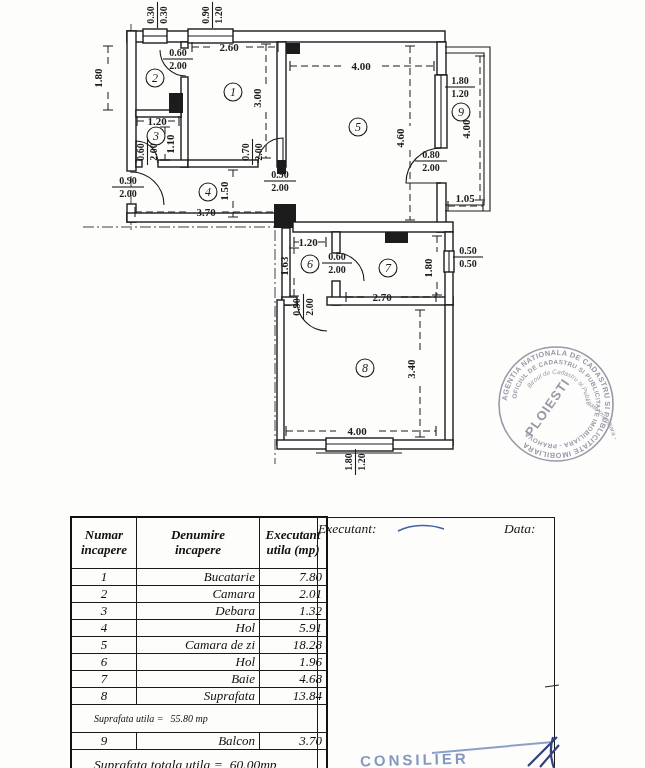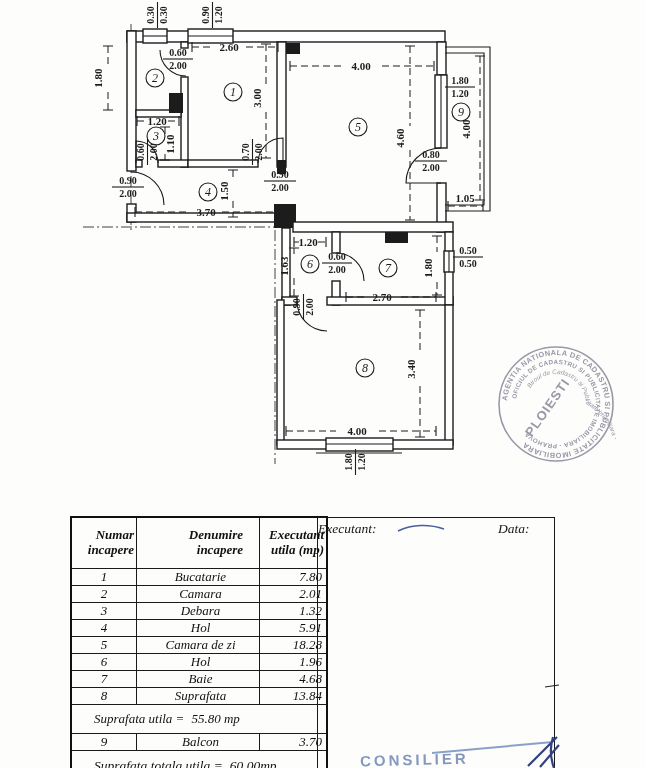--- a/index.html
+++ b/index.html
@@ -20,34 +20,34 @@
   .stamp .ring{font:bold 7.4px "Liberation Sans",sans-serif;letter-spacing:0.4px;}
   .stamp .ring2{font:bold 6.3px "Liberation Sans",sans-serif;letter-spacing:0.3px;}
   .stamp .ring3{font:italic 6.4px "Liberation Sans",sans-serif;}
   .stamp .ctr{font:bold 13px "Liberation Sans",sans-serif;letter-spacing:1px;text-anchor:middle;}
   .title{position:absolute;left:90px;top:493px;font:bold italic 15.5px "Liberation Serif",serif;
          font-style:italic;letter-spacing:0.3px;}
   .ctable{position:absolute;left:70px;top:516px;border-collapse:collapse;
           font:italic 13px "Liberation Serif",serif;color:#111;}
   .ctable th,.ctable td{border:1.5px solid #1a1a1a;}
   .ctable{border:2px solid #111;}
-  .ctable th{font:bold italic 13px "Liberation Serif",serif;text-align:right;
+  .ctable th{font:bold italic 13px "Liberation Serif",serif;text-align:center;
              padding:2px 2px;line-height:1.15;}
   .ctable th.c2{padding:10px 16px;}
   .ctable td{height:15px;padding:0 4px;}
   .ctable td.nr{width:56px;text-align:center;}
-  .ctable td.nm{width:109px;text-align:center;padding-left:9px;}
+  .ctable td.nm{width:109px;text-align:right;padding-left:9px;}
   .ctable td.ar{width:58px;text-align:right;}
-  .ctable td.span{padding:6px 0 6px 22px;font-size:13px;}
+  .ctable td.span{padding:6px 0 6px 22px;font-size:10px;}
   .ctable td.tot{padding:5px 0 9px 22px;font-size:13.5px;line-height:1.55;}
   .val{margin-left:7px;}
   .exbox{position:absolute;left:317px;top:517px;width:236px;height:258px;
          border:1.6px solid #1a1a1a;}
   .exlabel{position:absolute;left:0;top:3px;font:italic 13.5px "Liberation Serif",serif;}
-  .dtlabel{position:absolute;left:180px;top:3px;font:italic 13.5px "Liberation Serif",serif;text-align:right;}
+  .dtlabel{position:absolute;left:186px;top:3px;font:italic 13.5px "Liberation Serif",serif;text-align:right;}
   .consilier{position:absolute;left:360px;top:751px;transform:rotate(-1.5deg);
              font:bold 15px "Liberation Sans",sans-serif;letter-spacing:3px;
              color:#7086b4;opacity:0.85;white-space:nowrap;}
   .ink{position:absolute;left:0;top:0;pointer-events:none;}
 </style>
 </head>
 <body>
 
 <div class="page">
 

